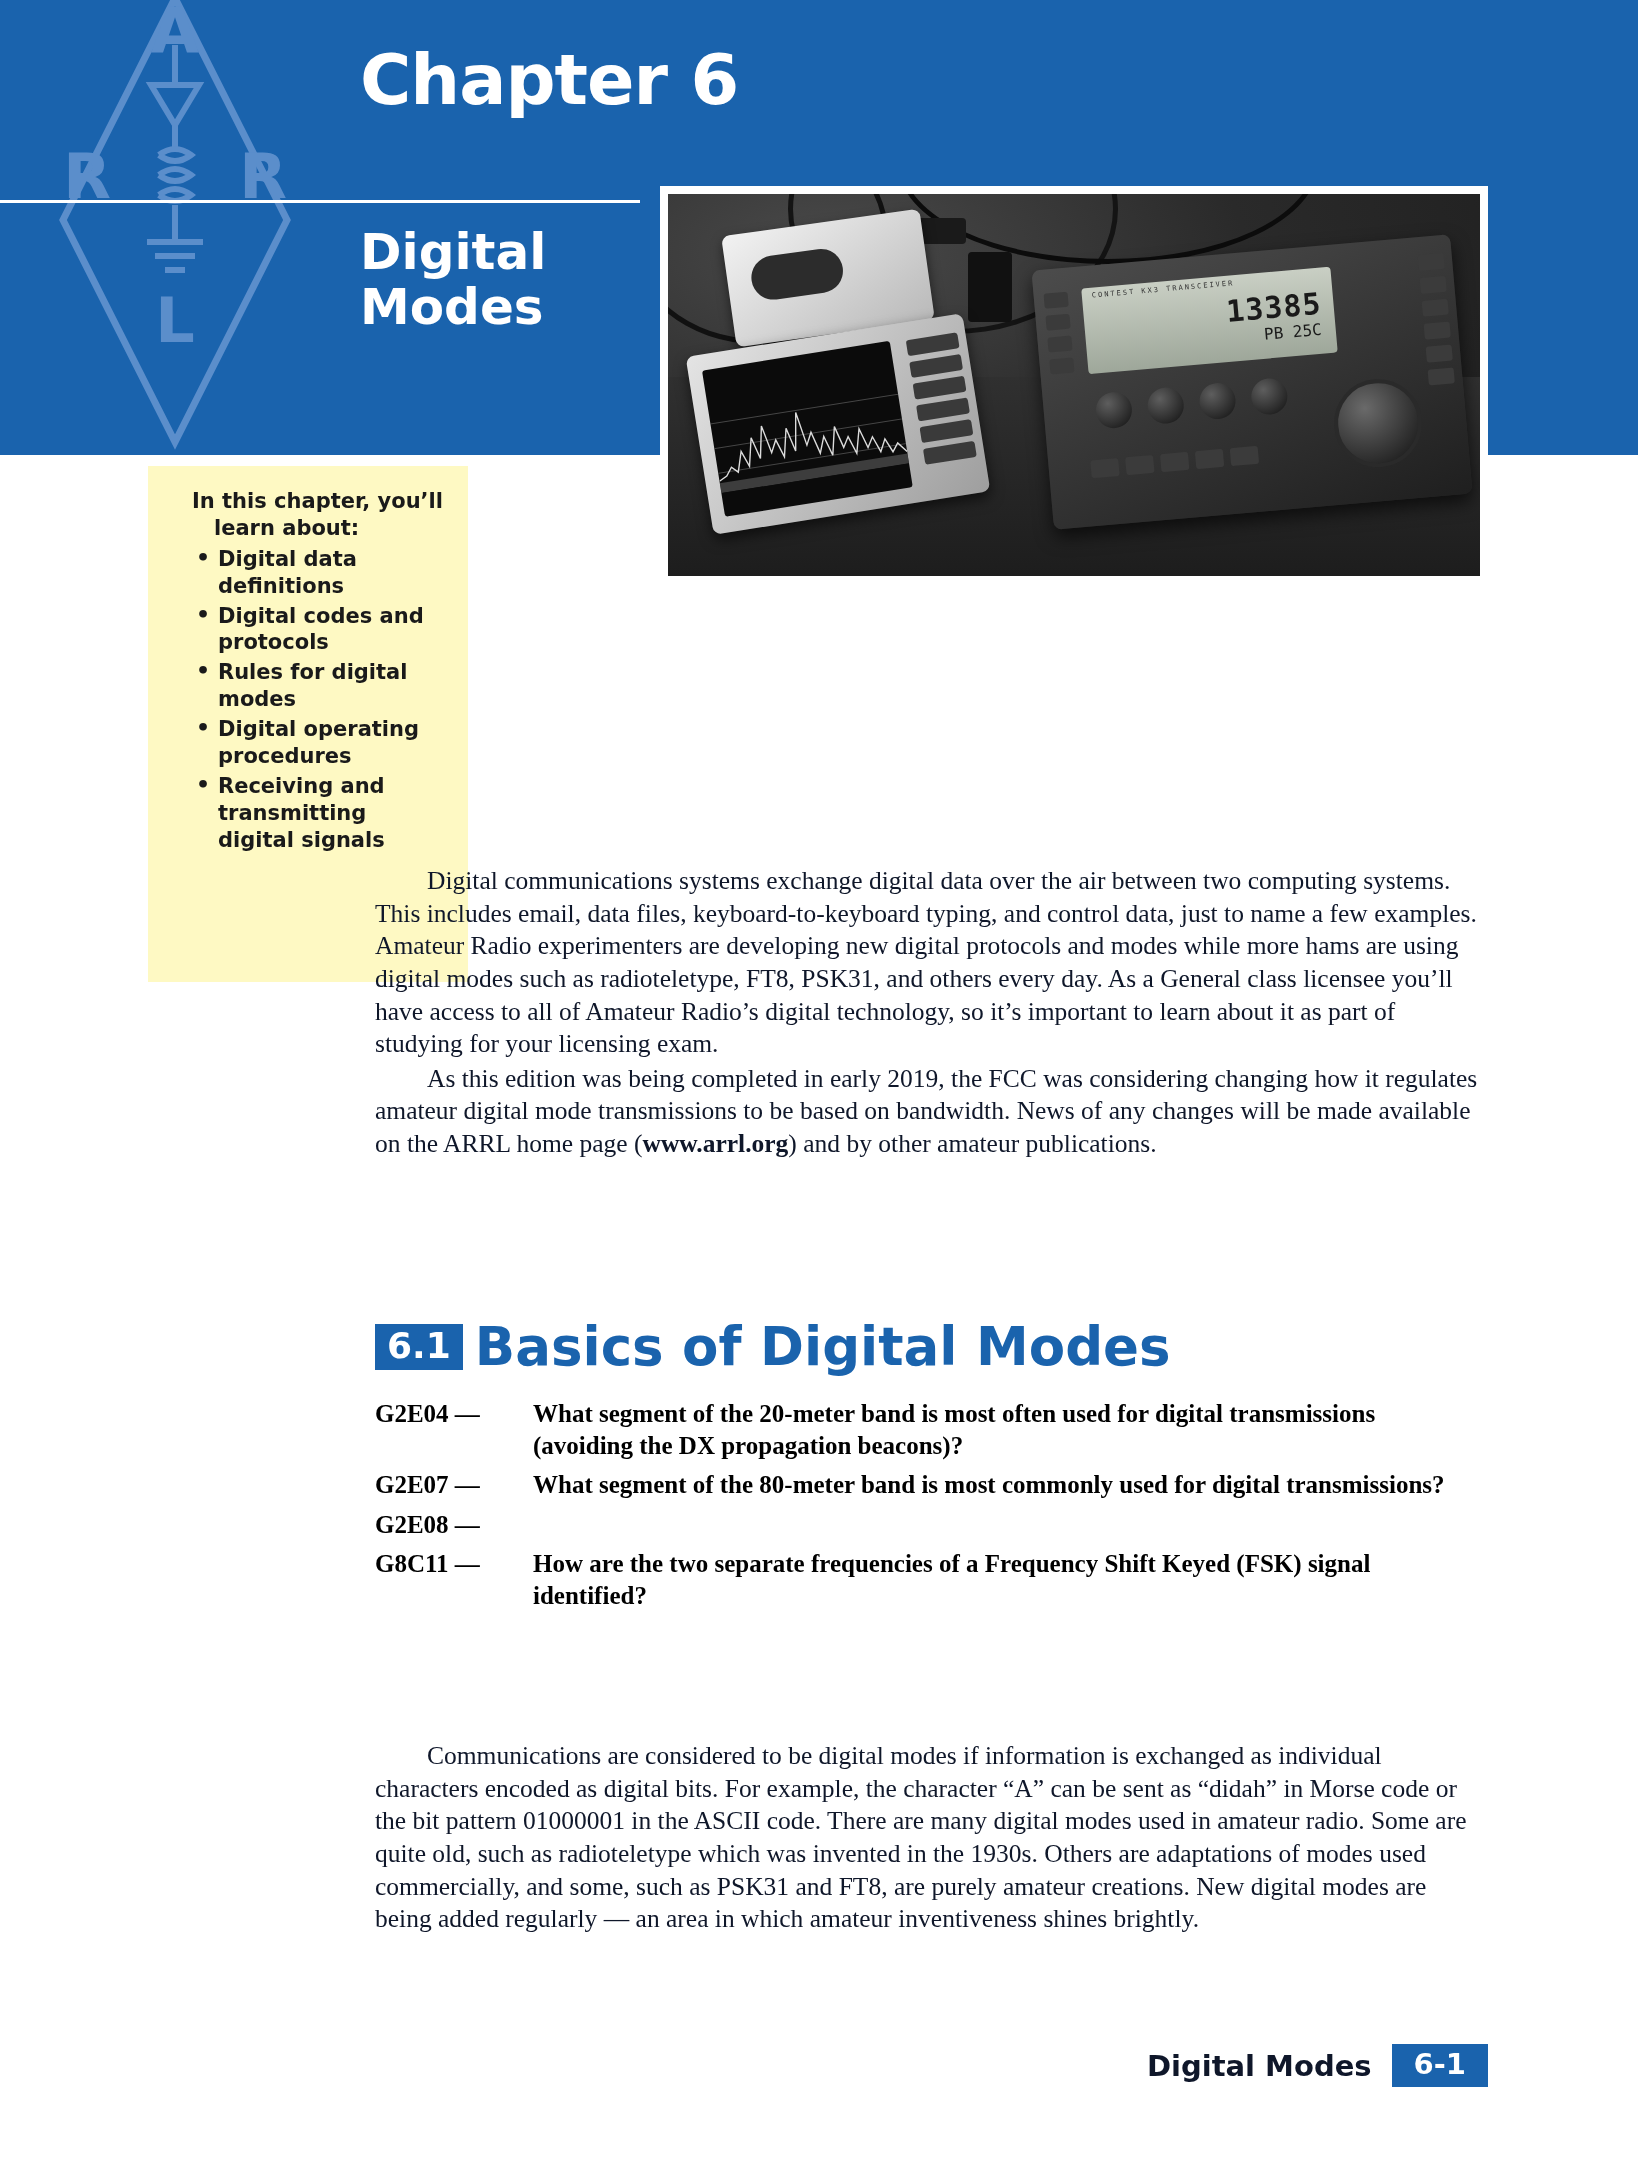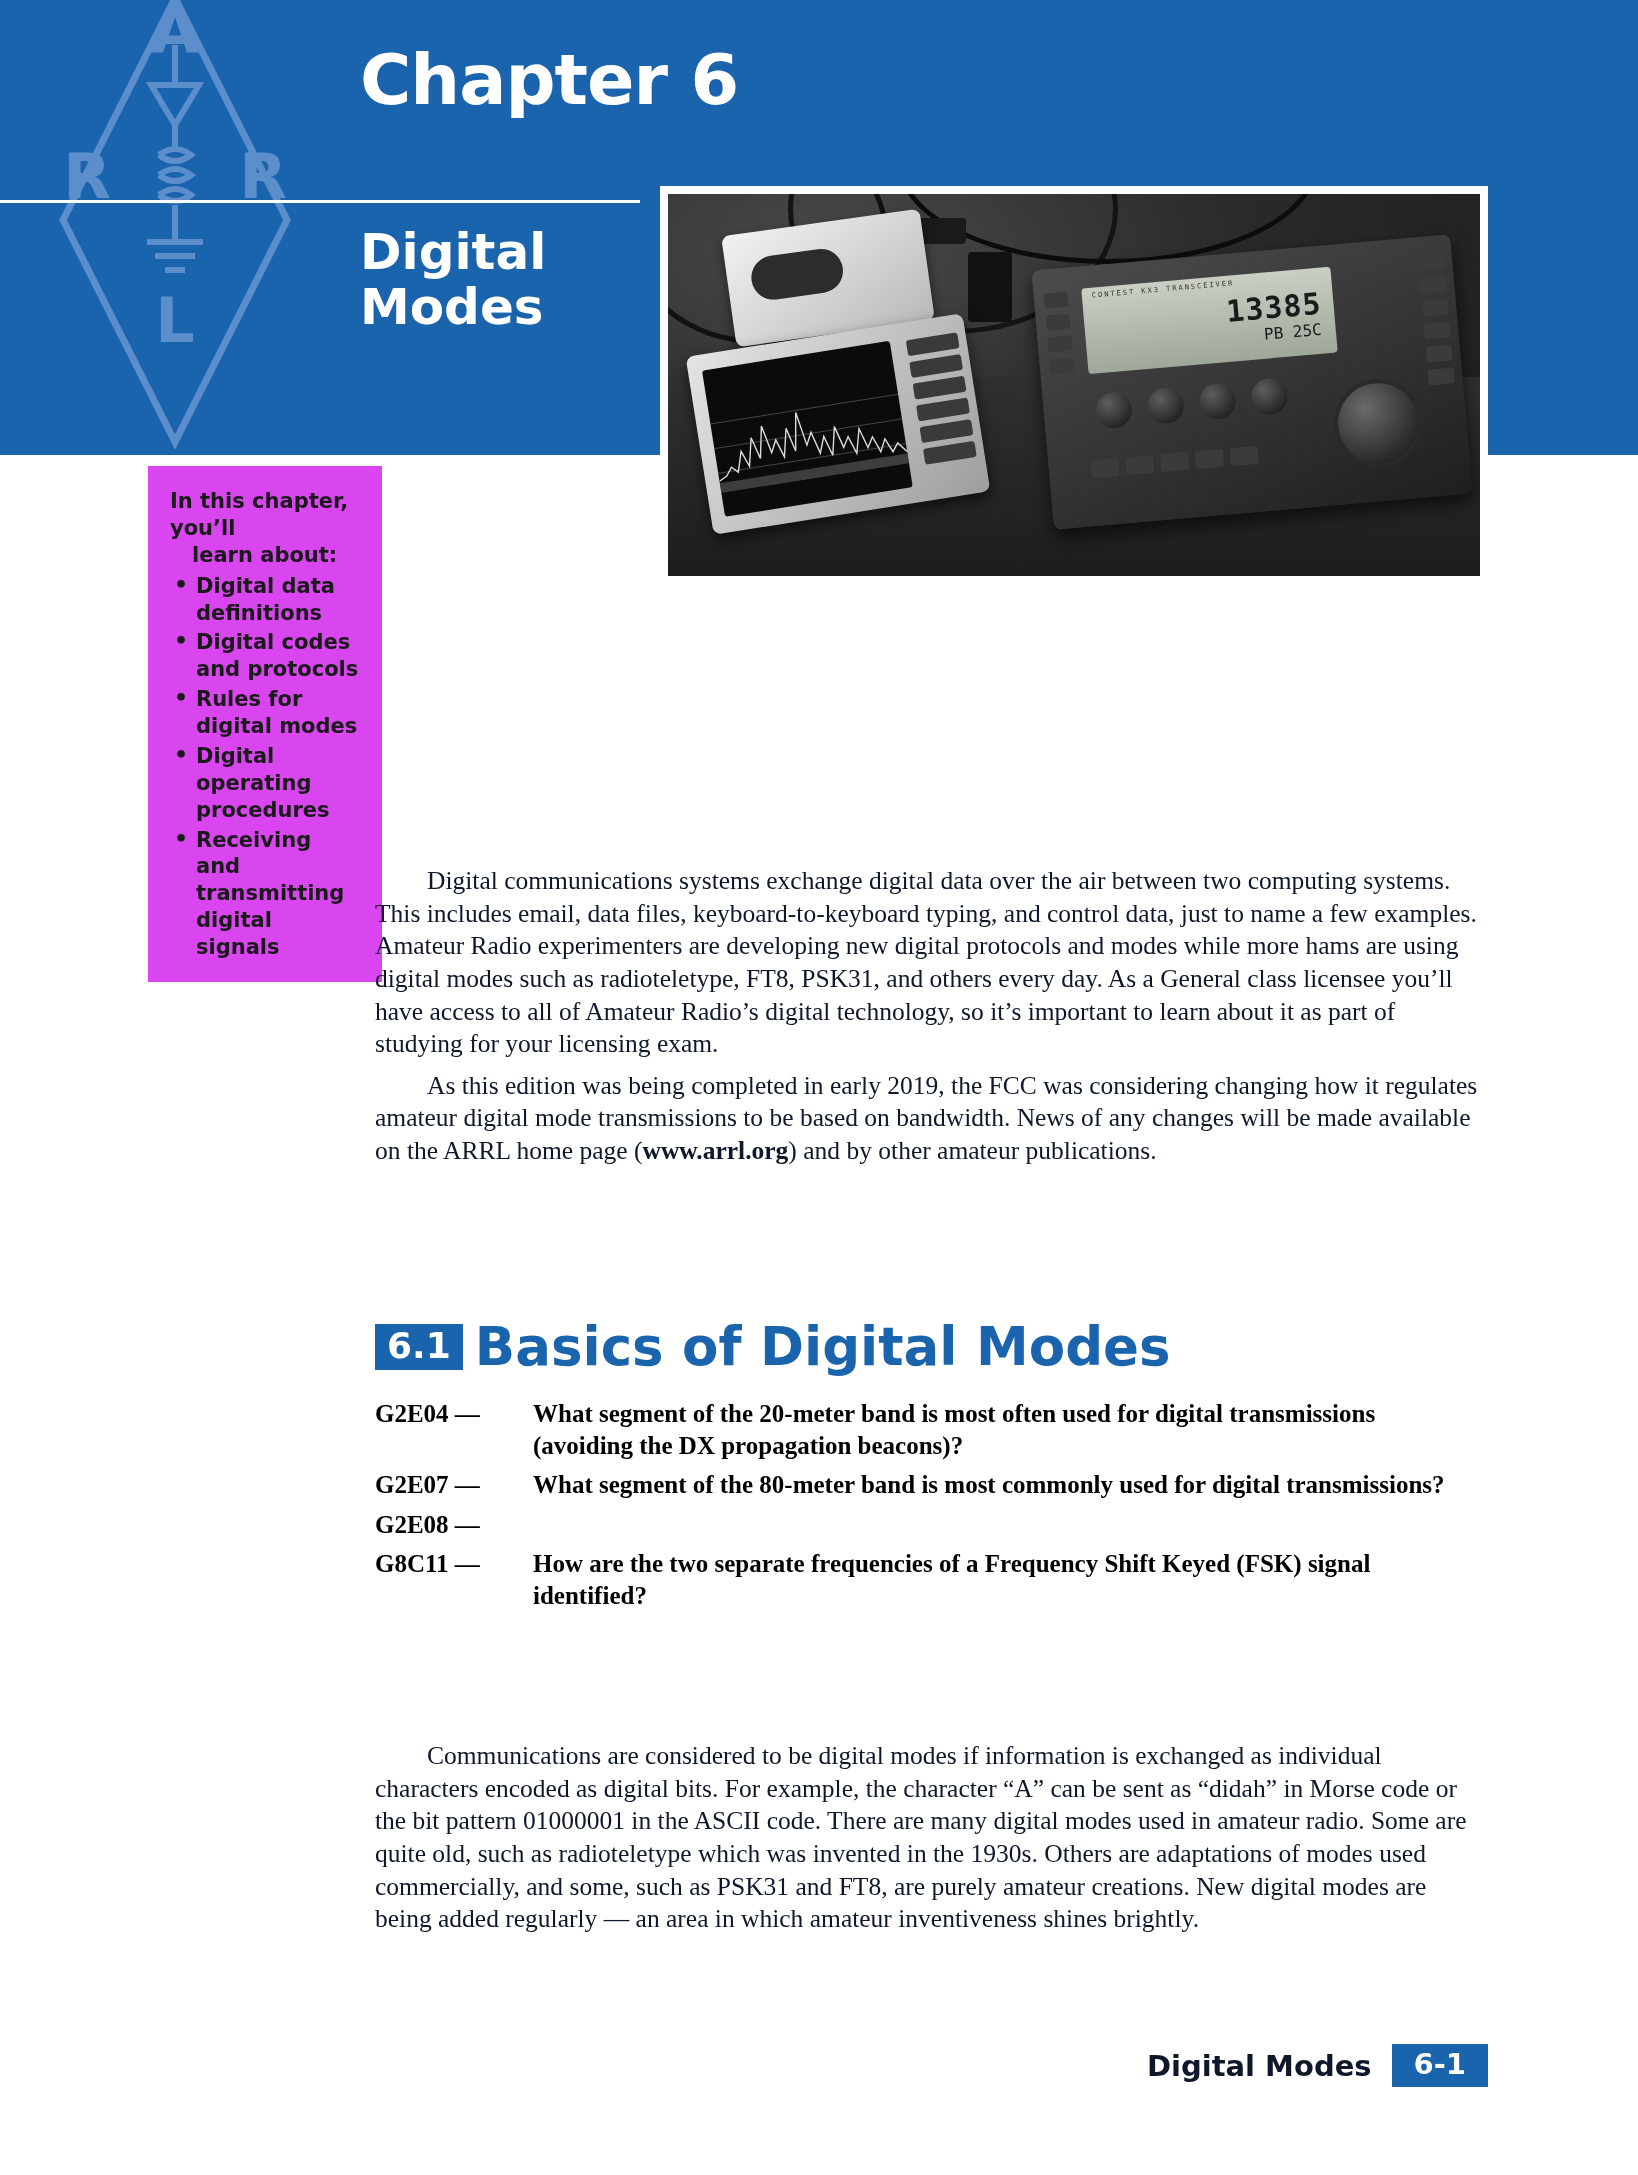--- a/index.html
+++ b/index.html
@@ -179,22 +179,23 @@
   .radio .leftbtns { position:absolute; left:10px; top:24px; }
   .radio .leftbtns i {
     display:block; width:24px; height:15px; margin-bottom:7px;
     background:#3b3b3b; border-radius:3px;
   }
 
   
   .chapter-box {
     position:absolute;
     left:148px; top:466px;
-    width:234px; height:516px;
-    background:#d946ef;
+    width:320px; height:516px;
+    background:#fef9c3;
+    padding-left:22px;
   }
   .chapter-box .inner {
     padding:22px 20px 0 22px;
     font-family:"DejaVu Sans", sans-serif;
     font-weight:bold;
     font-size:21px;
     color:#1a1a1a;
     line-height:1.28;
   }
   .chapter-box .lead { margin:0 0 4px 0; padding-left:0; }
@@ -218,21 +219,21 @@
     width:1105px;
   }
   p.body {
     margin:0;
     font-size:25.5px;
     line-height:1.28;
     color:#0f172a;
     text-align:left;
   }
   p.body.indent { text-indent:52px; }
-  p.body + p.body { margin-top:9px; }
+  p.body + p.body { margin-top:2px; }
   .bold { font-weight:bold; }
 
   
   .section-head {
     position:absolute;
     left:375px; top:1320px;
     width:1105px;
     display:flex;
     align-items:center;
   }

